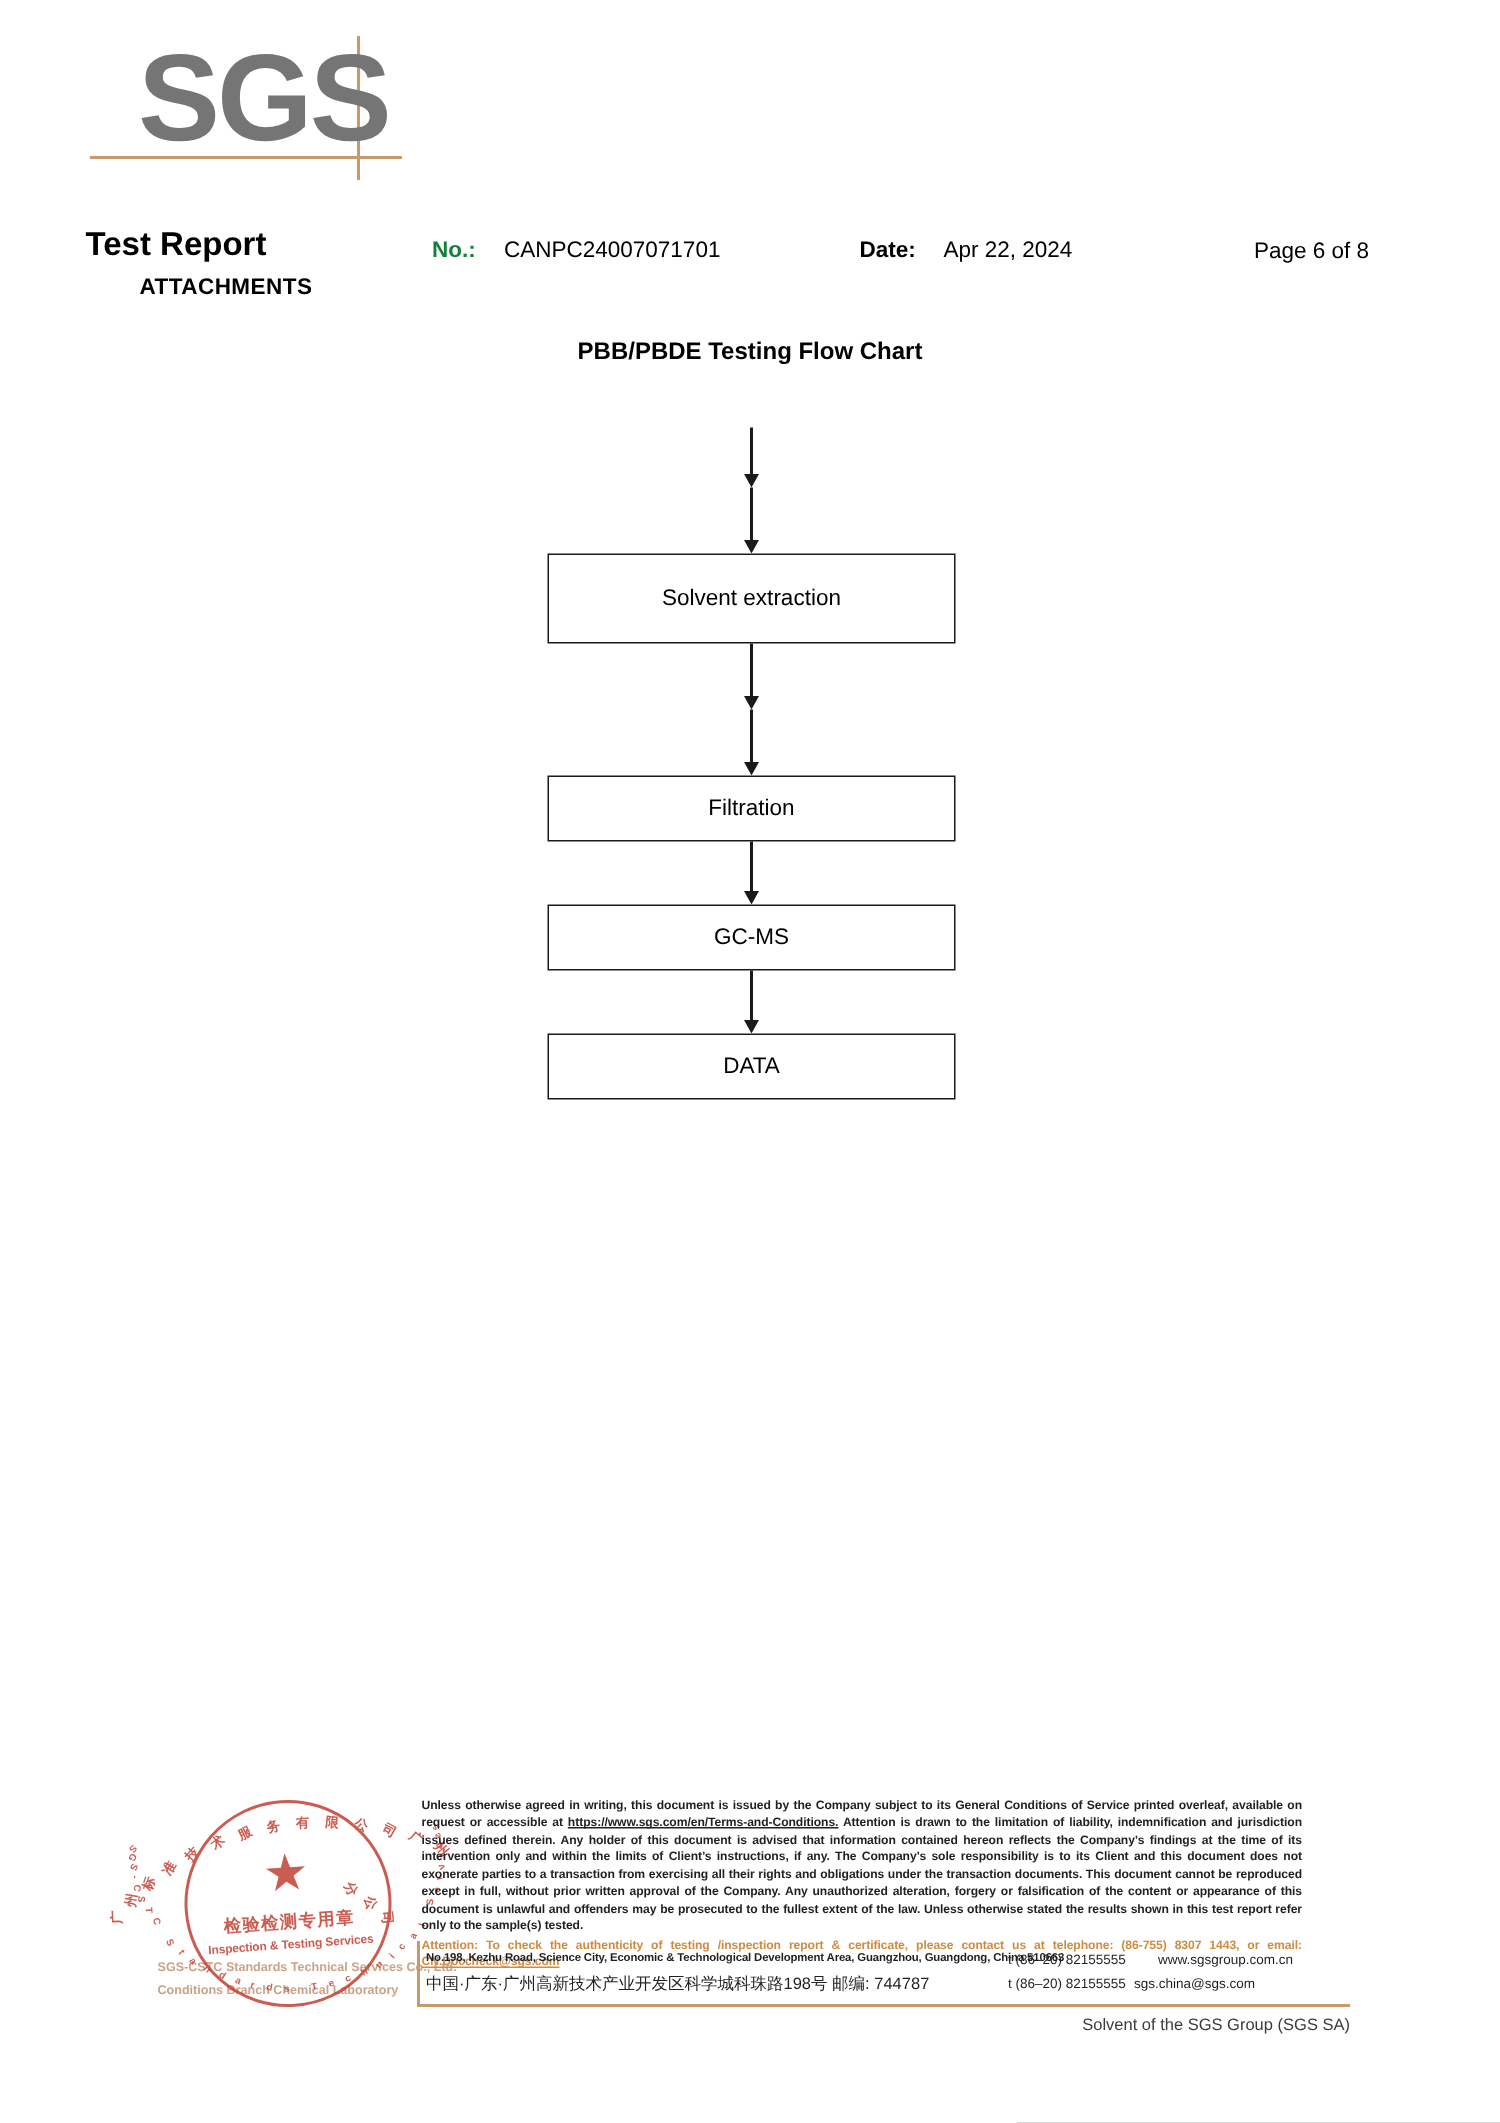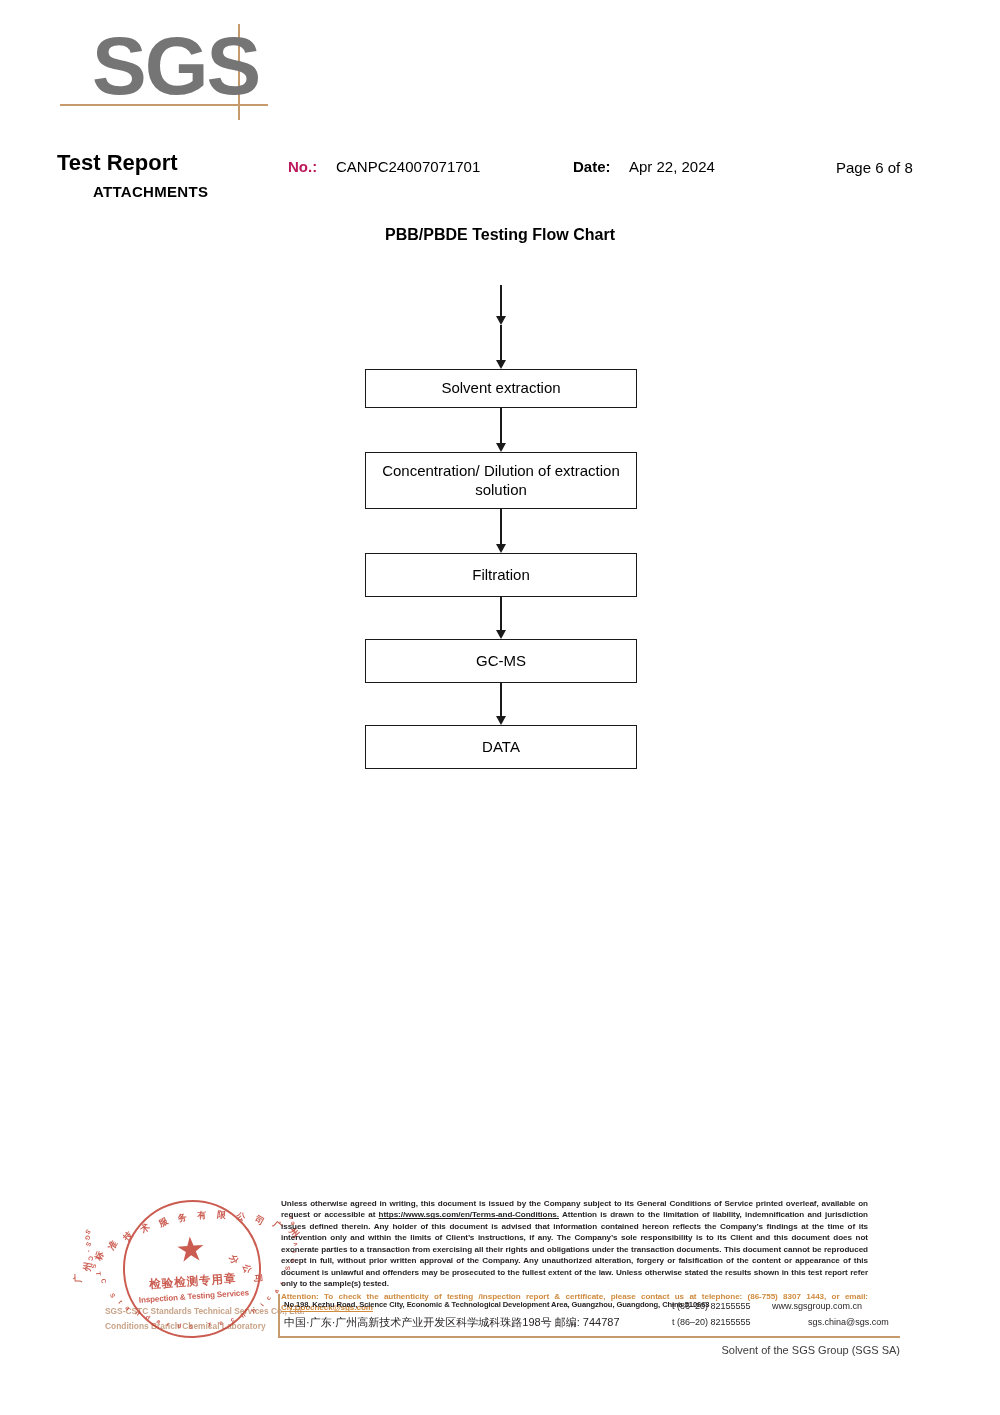--- a/index.html
+++ b/index.html
@@ -72,21 +72,21 @@
     font-weight: bold;
     color: #000;
     letter-spacing: 0.3px;
   }
   .hdr-no-label {
     position: absolute;
     left: 288px;
     top: 158px;
     font-size: 15px;
     font-weight: bold;
-    color: #be185d;
+    color: #15803d;
   }
   .hdr-no-value {
     position: absolute;
     left: 336px;
     top: 158px;
     font-size: 15px;
     color: #000;
   }
   .hdr-date-label {
     position: absolute;
@@ -239,21 +239,21 @@
   }
   .web {
     position: absolute;
     left: 772px;
     top: 111px;
     font-size: 9px;
     color: #231f20;
   }
   .mail {
     position: absolute;
-    left: 808px;
+    left: 756px;
     top: 127px;
     font-size: 9px;
     color: #231f20;
   }
   .footer-hline {
     position: absolute;
     left: 278px;
     top: 146px;
     width: 622px;
     height: 1.5px;
@@ -370,31 +370,28 @@
     <div class="flow-arrow" style="height:40px">
       <div class="shaft" style="height:31px"></div>
         <div class="head"></div>
     </div>
 
     <div class="flow-arrow" style="height:44px">
       <div class="shaft" style="height:35px"></div>
         <div class="head"></div>
     </div>
 
-    <div class="flow-node" style="height:39px">
+    <div class="flow-node" style="height:60px">
       <span>Solvent extraction</span>
     </div>
     <div class="flow-arrow" style="height:44px">
       <div class="shaft" style="height:35px"></div>
         <div class="head"></div>
     </div>
 
-    <div class="flow-node" style="height:57px">
-      <span>Concentration/ Dilution of extraction solution</span>
-    </div>
     <div class="flow-arrow" style="height:44px">
       <div class="shaft" style="height:35px"></div>
         <div class="head"></div>
     </div>
 
     <div class="flow-node" style="height:44px">
       <span>Filtration</span>
     </div>
     <div class="flow-arrow" style="height:42px">
       <div class="shaft" style="height:33px"></div>

